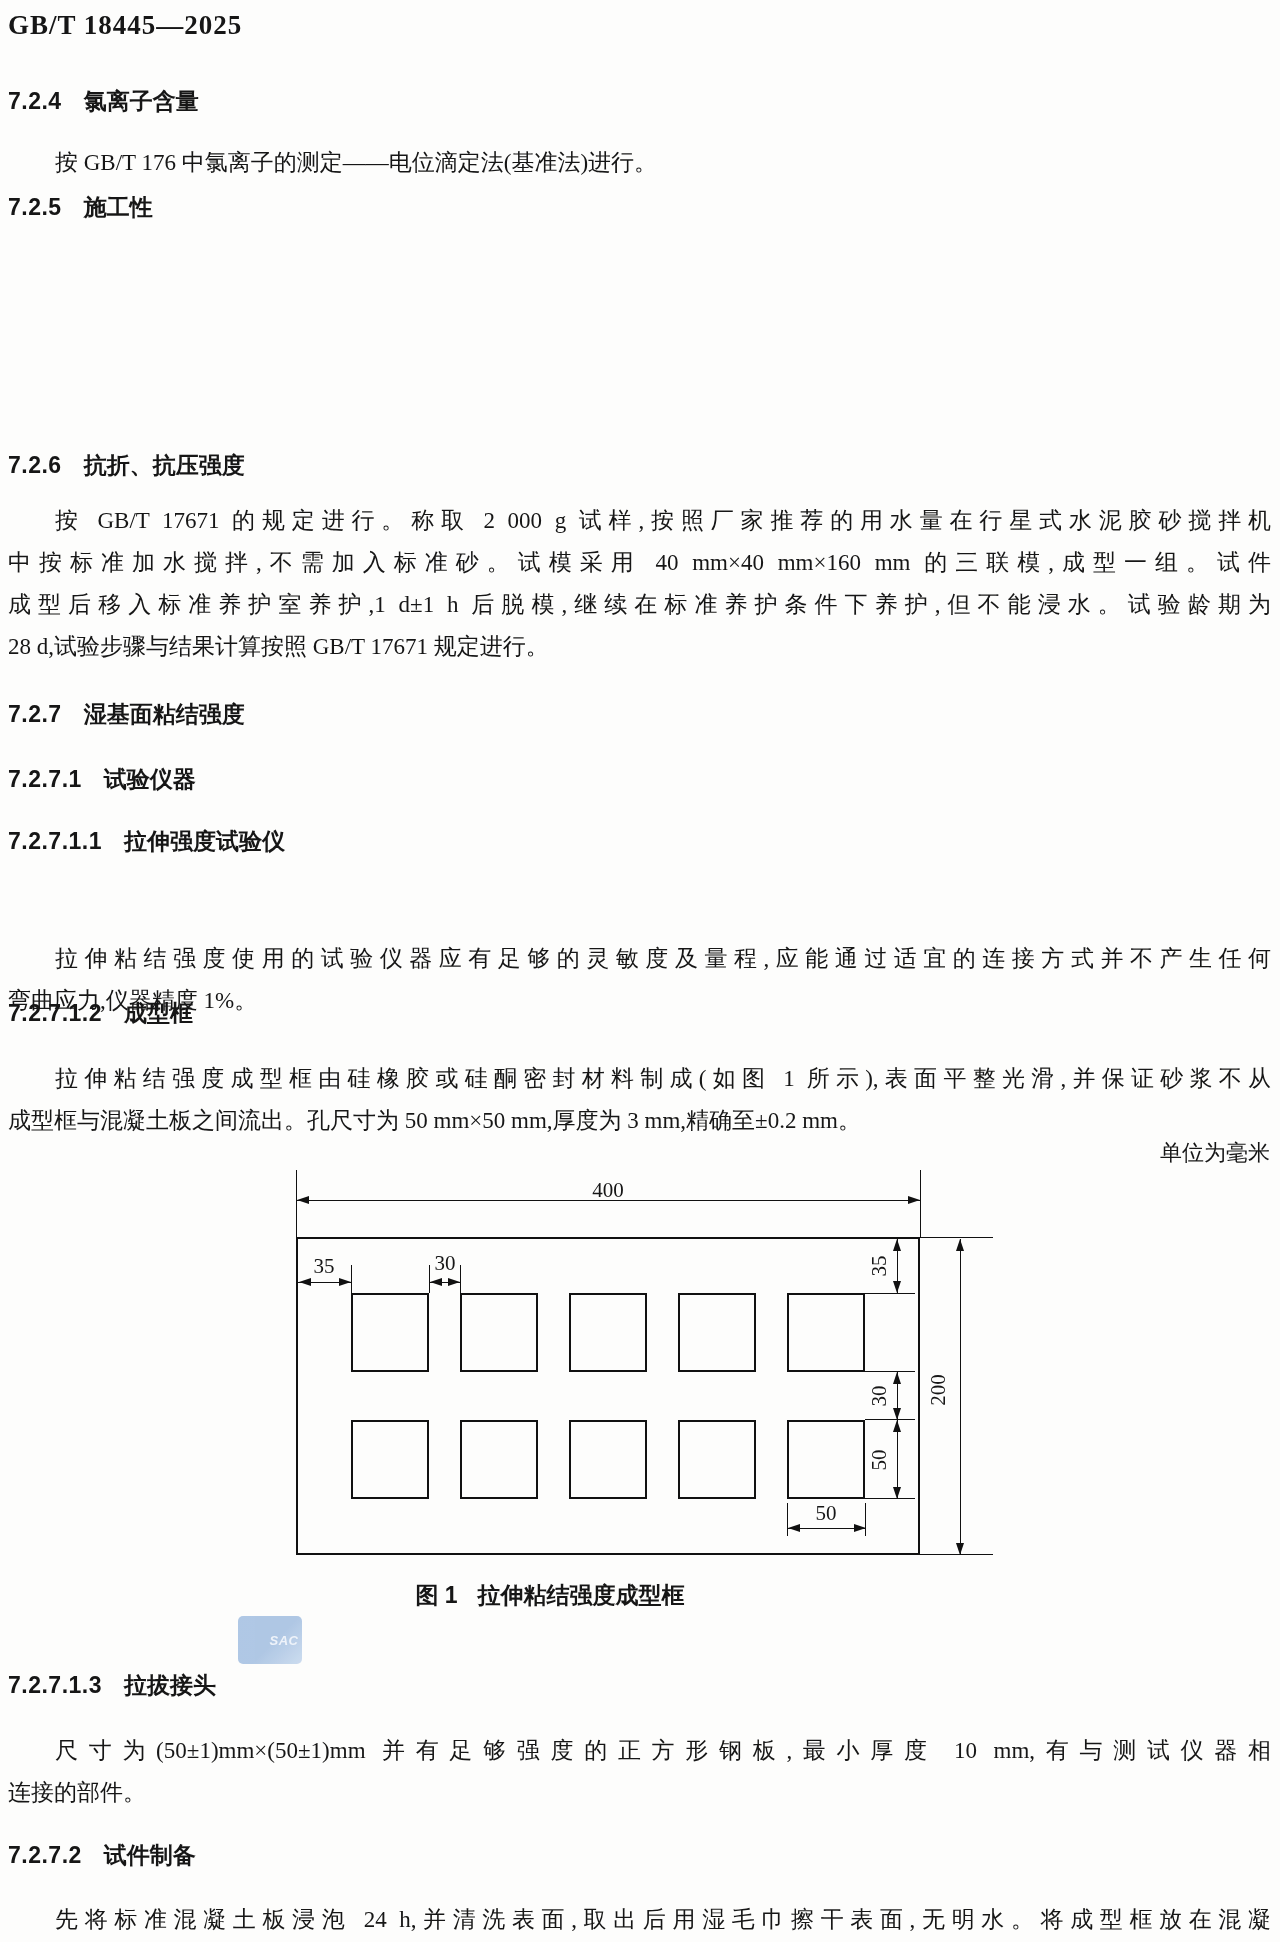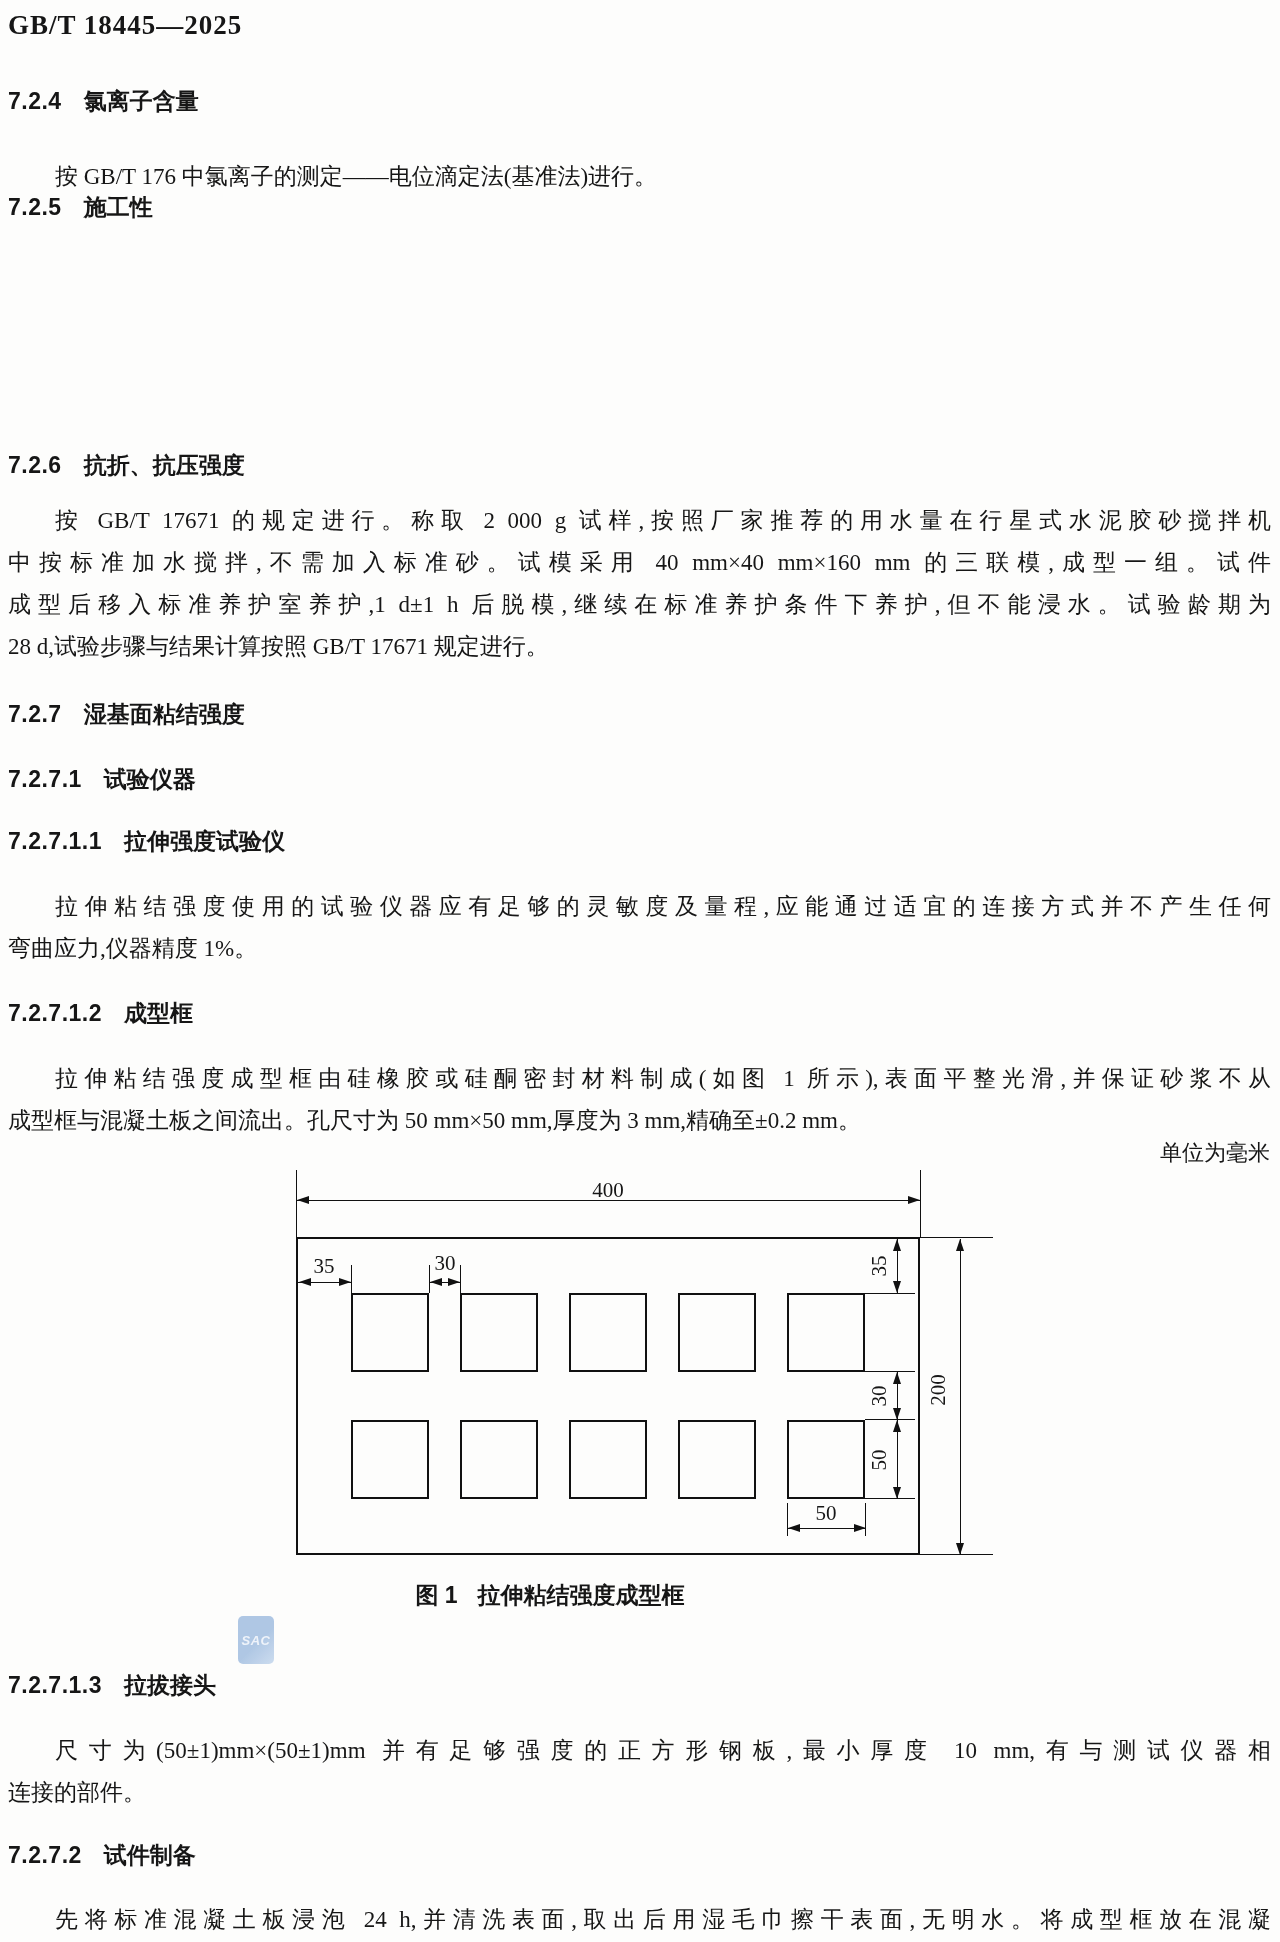--- a/index.html
+++ b/index.html
@@ -31,33 +31,33 @@
   .ta-r{border-top:4px solid transparent;border-bottom:4px solid transparent;border-left:12px solid #111;}
   .ta-u{border-left:4px solid transparent;border-right:4px solid transparent;border-bottom:12px solid #111;}
   .ta-d{border-left:4px solid transparent;border-right:4px solid transparent;border-top:12px solid #111;}
   .fig-caption{position:absolute;left:180px;top:1580px;width:740px;text-align:center;
                font-family:"Liberation Sans","DejaVu Sans",sans-serif;font-weight:bold;font-size:23px;}
   .fig-caption .cap-num{margin-right:20px;}
   .watermark{position:absolute;left:238px;top:1616px;width:36px;height:48px;border-radius:5px;
              background:linear-gradient(135deg,#a9c3e3 55%,#c9daee);opacity:.92;
              display:flex;align-items:center;justify-content:center;
              color:#eef3fa;font-family:"Liberation Sans","DejaVu Sans",sans-serif;
-             font-style:italic;font-weight:bold;font-size:13px;letter-spacing:.5px;}
+             font-style:italic;font-weight:bold;font-size:13px;letter-spacing:.5px;padding-left:28px;}
 </style>
 </head>
 <body>
 
 <div class="doc">
 
   <div class="std-code">GB/T 18445—2025</div>
 
   <div class="heading" style="top:86px">
     <span class="hnum">7.2.4</span><span>氯离子含量</span>
   </div>
-  <div class="para" style="top:156px">
+  <div class="para" style="top:142px">
       <div class="line">按 GB/T 176 中氯离子的测定——电位滴定法(基准法)进行。</div>
     </div>
 
   <div class="heading" style="top:192px">
     <span class="hnum">7.2.5</span><span>施工性</span>
   </div>
 
   <div class="heading" style="top:450px">
     <span class="hnum">7.2.6</span><span>抗折、抗压强度</span>
   </div>
@@ -70,21 +70,21 @@
 
   <div class="heading" style="top:699px">
     <span class="hnum">7.2.7</span><span>湿基面粘结强度</span>
   </div>
   <div class="heading" style="top:764px">
     <span class="hnum">7.2.7.1</span><span>试验仪器</span>
   </div>
   <div class="heading" style="top:826px">
     <span class="hnum">7.2.7.1.1</span><span>拉伸强度试验仪</span>
   </div>
-  <div class="para" style="top:886px">
+  <div class="para" style="top:938px">
       <div class="line fill">拉伸粘结强度使用的试验仪器应有足够的灵敏度及量程,应能通过适宜的连接方式并不产生任何</div>
       <div class="line">弯曲应力,仪器精度 1%。</div>
     </div>
 
   <div class="heading" style="top:998px">
     <span class="hnum">7.2.7.1.2</span><span>成型框</span>
   </div>
   <div class="para" style="top:1058px">
       <div class="line fill">拉伸粘结强度成型框由硅橡胶或硅酮密封材料制成(如图 1 所示),表面平整光滑,并保证砂浆不从</div>
       <div class="line">成型框与混凝土板之间流出。孔尺寸为 50 mm×50 mm,厚度为 3 mm,精确至±0.2 mm。</div>

